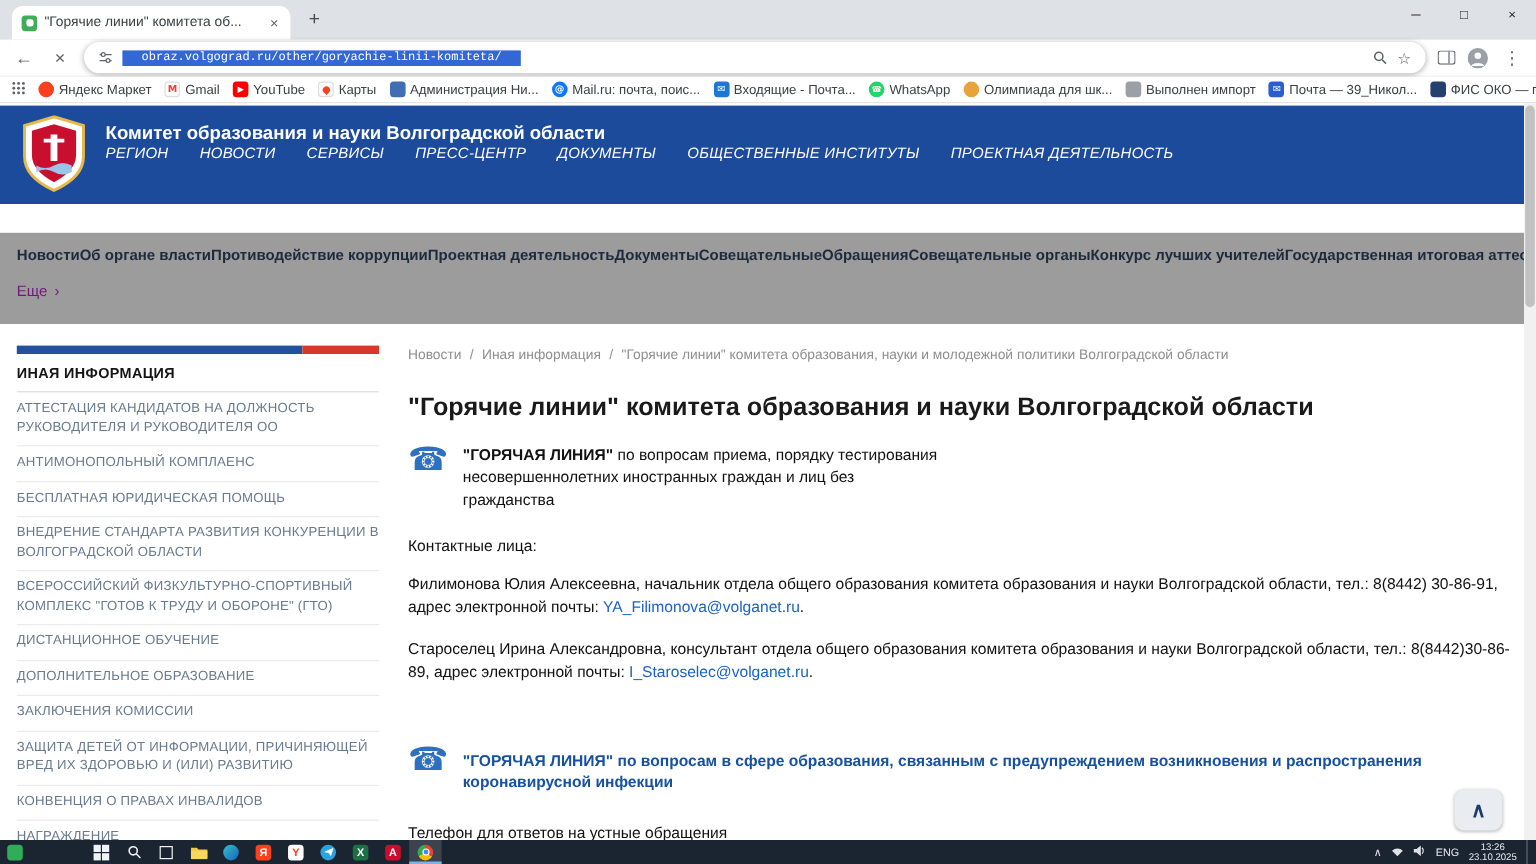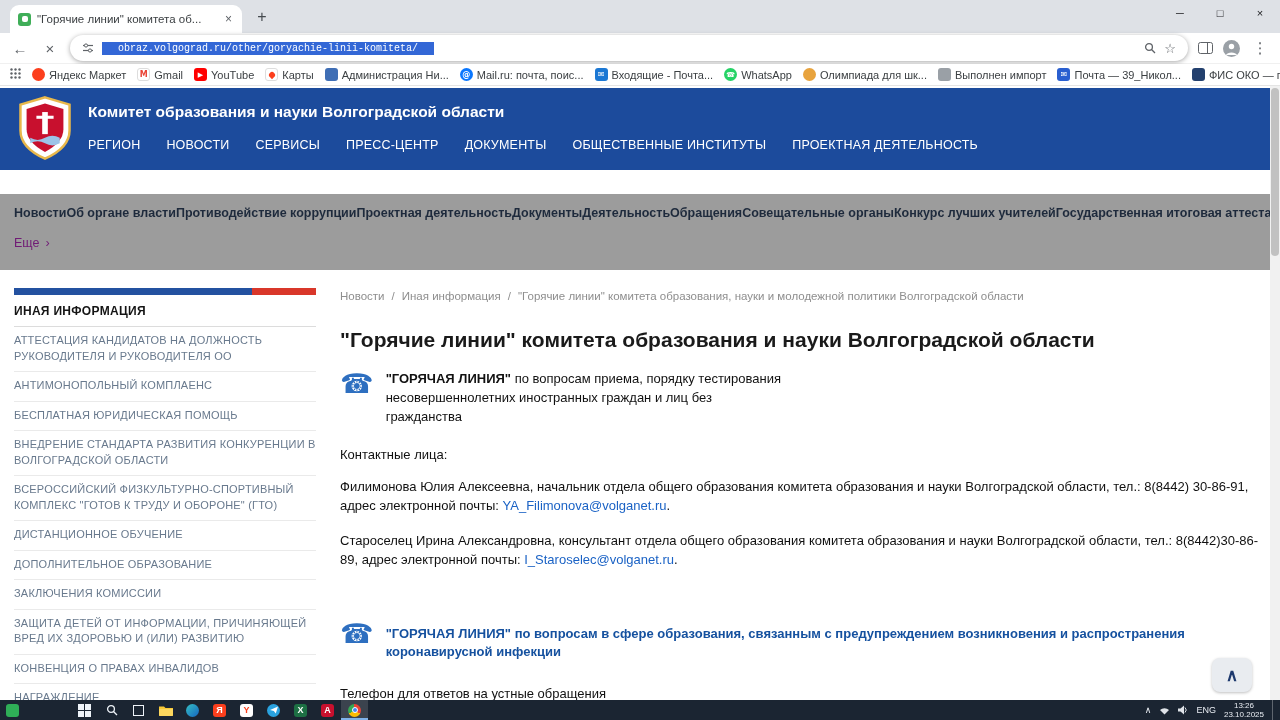--- a/index.html
+++ b/index.html
@@ -44,21 +44,21 @@
   .bmi-fisoko { background:#23406e; }
 
   
   .viewport { position:absolute; top:86px; left:0; width:1280px; height:614px; background:#fff; overflow:hidden; }
   .scrollbar { position:absolute; top:0; right:0; width:10px; height:100%; background:#f1f1f1; }
   .scroll-thumb { position:absolute; top:2px; left:1px; width:8px; height:168px; background:#c1c1c1; border-radius:4px; }
 
   .site-header { position:absolute; top:2px; left:0; right:10px; height:82px; background:var(--header-blue,#1c4b9c); }
   .logo { position:absolute; left:18px; top:8px; width:54px; height:64px; }
   .site-title { position:absolute; left:88px; top:15px; color:#fff; font-weight:bold; font-size:15.5px; }
-  .site-nav { position:absolute; left:88px; top:50px; display:flex; gap:26px; }
+  .site-nav { position:absolute; left:88px; top:33px; display:flex; gap:26px;font-style:italic; }
   .site-nav-item { color:#fff; font-size:12.5px; letter-spacing:.2px; }
 
   .date-bar { position:absolute; top:84px; left:0; right:10px; height:24px; background:var(--date-bar-gray,#8a8a8a); display:flex; align-items:center; padding:12px 14px; color:#efefef; font-size:10.5px; letter-spacing:.4px;margin-top:40px; }
   .soc { margin-left:auto; display:flex; align-items:center; gap:9px; }
   .soc-box { width:17px; height:17px; border:1px solid #fff; border-radius:3px; display:flex; align-items:center; justify-content:center; font-size:10px; font-weight:bold; color:#fff; font-family:"DejaVu Sans",sans-serif; }
   .soc-plain { display:flex; align-items:center; }
 
   .subnav { position:absolute; top:108px; left:0; right:10px; height:76px; background:var(--subnav-gray,#9c9c9c); padding:12px 14px 0; }
   .subnav-row { display:flex; justify-content:space-between; }
   .subnav-item { color:#1e2a3c; font-size:12.5px; font-weight:bold; white-space:nowrap; }
@@ -301,21 +301,21 @@
       </div>
     </div>
 
     <div class="subnav">
       <div class="subnav-row">
         <span class="subnav-item">Новости</span>
         <span class="subnav-item">Об органе власти</span>
         <span class="subnav-item">Противодействие коррупции</span>
         <span class="subnav-item">Проектная деятельность</span>
         <span class="subnav-item">Документы</span>
-        <span class="subnav-item">Деятельность</span>
+        <span class="subnav-item">Совещательные</span>
         <span class="subnav-item">Обращения</span>
         <span class="subnav-item">Совещательные органы</span>
         <span class="subnav-item">Конкурс лучших учителей</span>
         <span class="subnav-item">Государственная итоговая аттестация</span>
       </div>
       <div class="more-row">
         <span>Еще</span>
         <span>›</span>
       </div>
     </div>

